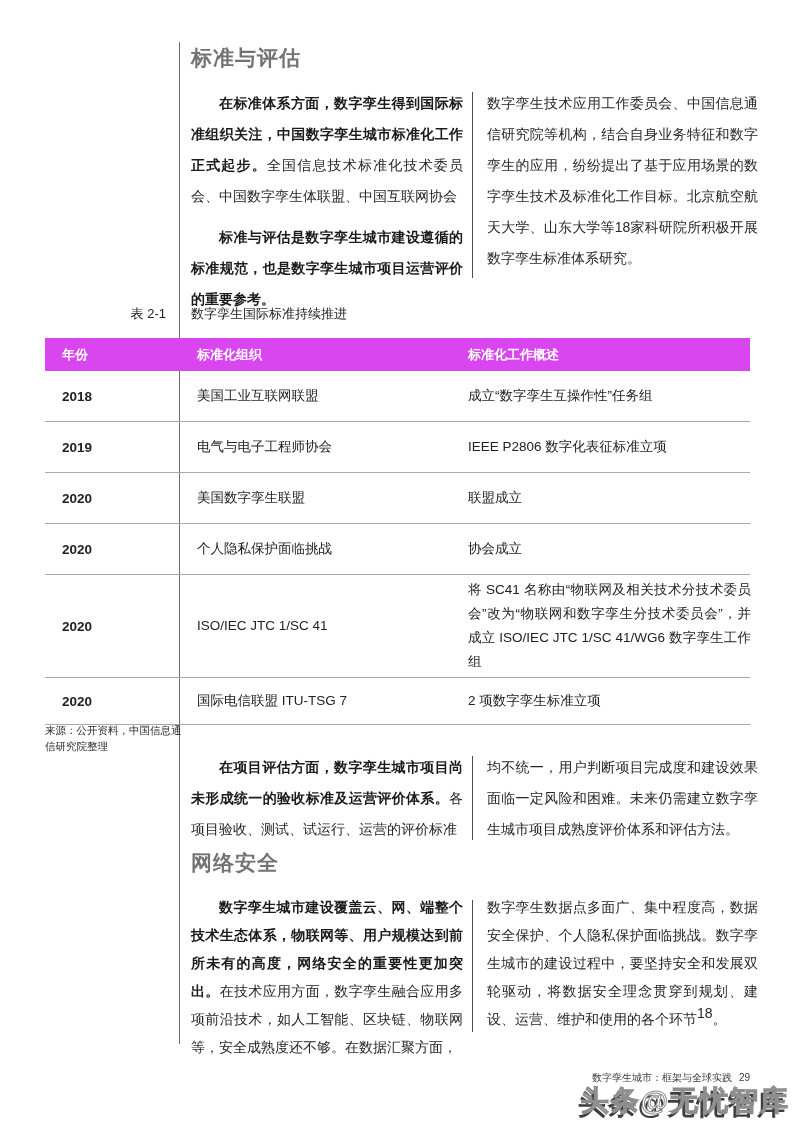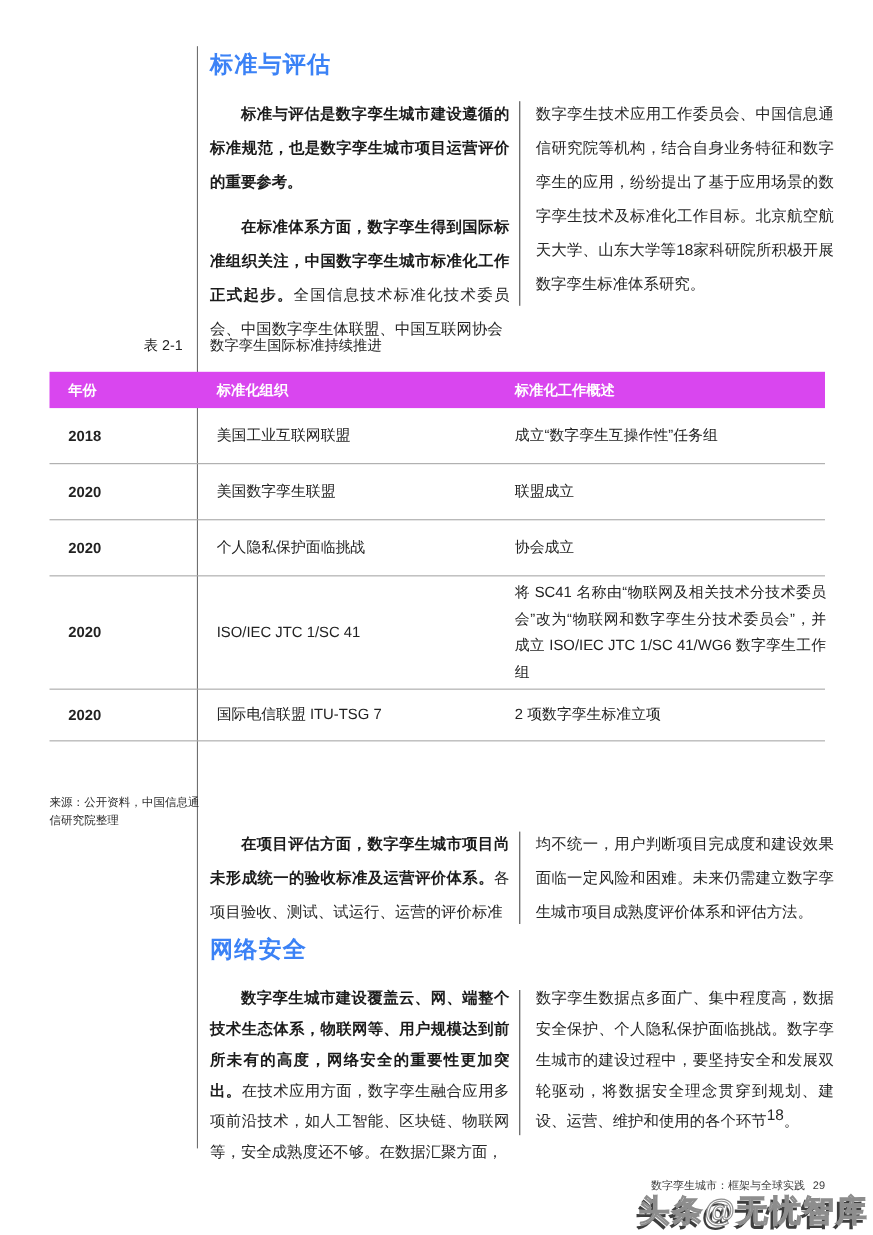--- a/index.html
+++ b/index.html
@@ -1,20 +1,20 @@
 <!DOCTYPE html>
 <html><head>
 <meta charset="utf-8">
 <style>
   html,body{margin:0;padding:0;background:#ffffff;}
   .page{position:relative;width:794px;height:1123px;background:#ffffff;overflow:hidden;
         font-family:"Liberation Sans","DejaVu Sans",sans-serif;color:#2b2b2b;}
   .vrule{position:absolute;left:179px;top:42px;width:1px;height:1002px;background:#6f6f6f;z-index:0;}
   .coldiv{position:absolute;left:472px;width:1px;background:#4d4d4d;}
-  .sec-title{position:absolute;left:191px;margin:0;font-size:21px;font-weight:700;color:#3b82f6;letter-spacing:1px;}
+  .sec-title{position:absolute;left:191px;margin:0;font-size:21px;font-weight:700;color:#737373;letter-spacing:1px;}
   .col{position:absolute;width:272px;font-size:14px;line-height:31px;text-align:justify;color:#262626;}
   .col.leftcol{left:191px;}
   .col.rightcol{left:487px;width:271px;}
   .col p{margin:0;}
   .col p.indent{text-indent:2em;}
   .col p + p{margin-top:10px;}
   .col b{font-weight:700;color:#1b1b1b;}
   .b3{line-height:28px;}
   sup{font-size:14px;vertical-align:super;line-height:0;}
 
@@ -44,41 +44,46 @@
 </head>
 <body>
 
 <div class="page">
 
   <div class="vrule"></div>
 
   <h1 class="sec-title" style="top:44px">标准与评估</h1>
 
   <div class="col leftcol" style="top:88px">
+    <p class="indent"><b>在标准体系方面，数字孪生得到国际标准组织关注，中国数字孪生城市标准化工作正式起步。</b><span>全国信息技术标准化技术委员会、中国数字孪生体联盟、中国互联网协会</span></p>
     <p class="indent"><b>标准与评估是数字孪生城市建设遵循的标准规范，也是数字孪生城市项目运营评价的重要参考。</b></p>
-    <p class="indent"><b>在标准体系方面，数字孪生得到国际标准组织关注，中国数字孪生城市标准化工作正式起步。</b><span>全国信息技术标准化技术委员会、中国数字孪生体联盟、中国互联网协会</span></p>
   </div>
   <div class="coldiv" style="top:92px;height:186px"></div>
   <div class="col rightcol" style="top:88px">
     <p><span>数字孪生技术应用工作委员会、中国信息通信研究院等机构，结合自身业务特征和数字孪生的应用，纷纷提出了基于应用场景的数字孪生技术及标准化工作目标。北京航空航天大学、山东大学等18家科研院所积极开展数字孪生标准体系研究。</span></p>
   </div>
 
   <div class="cap-label">表 2-1</div>
   <div class="cap-title">数字孪生国际标准持续推进</div>
 
   <div class="table">
     <div class="thead" style="background:#d946ef">
       <span class="th th-year">年份</span>
       <span class="th th-org">标准化组织</span>
       <span class="th th-ov">标准化工作概述</span>
     </div>
     <div class="tr" style="height:50px">
       <span class="td td-year">2018</span>
       <span class="td td-org">美国工业互联网联盟</span>
       <span class="td td-ov">成立“数字孪生互操作性”任务组</span>
+    </div>
+    <div class="tr" style="height:50px">
+      <span class="td td-year">2019</span>
+      <span class="td td-org">电气与电子工程师协会</span>
+      <span class="td td-ov">IEEE P2806 数字化表征标准立项</span>
     </div>
     <div class="tr" style="height:50px">
       <span class="td td-year">2020</span>
       <span class="td td-org">美国数字孪生联盟</span>
       <span class="td td-ov">联盟成立</span>
     </div>
     <div class="tr" style="height:50px">
       <span class="td td-year">2020</span>
       <span class="td td-org">个人隐私保护面临挑战</span>
       <span class="td td-ov">协会成立</span>

